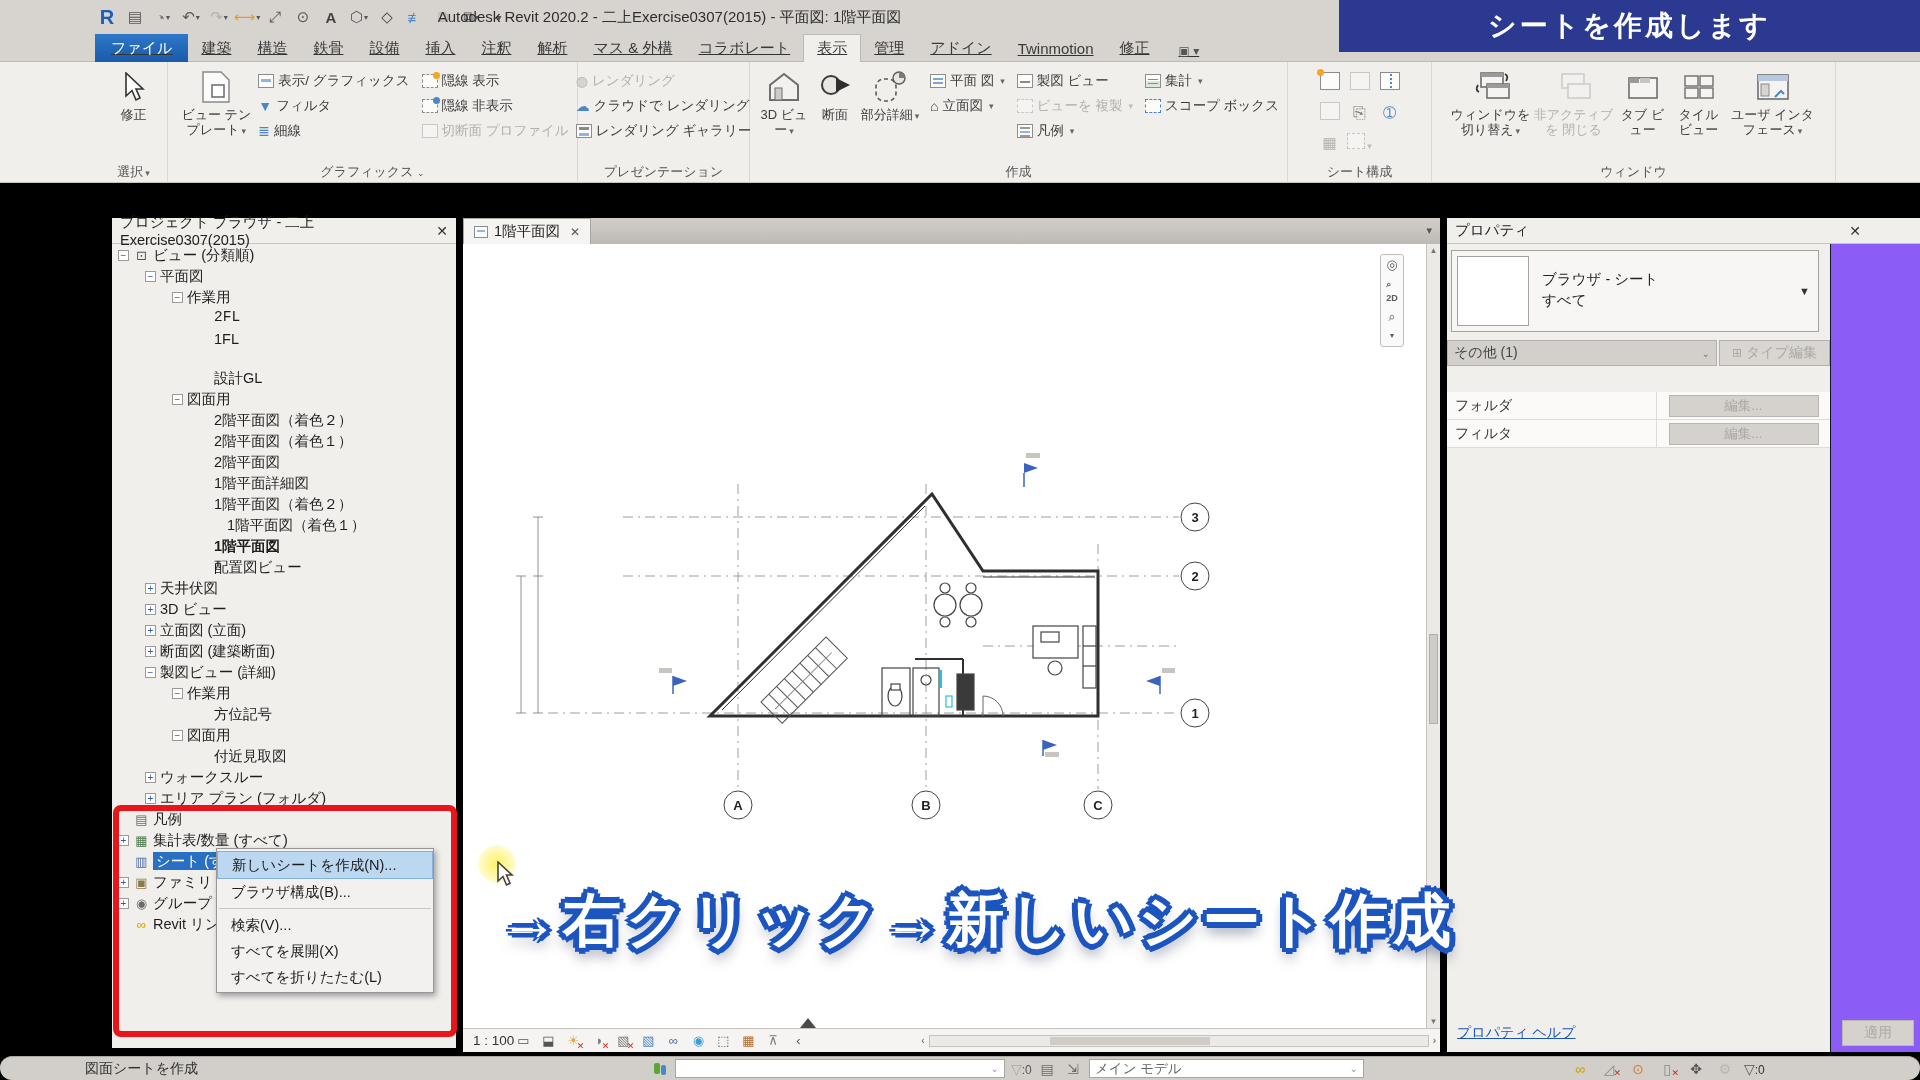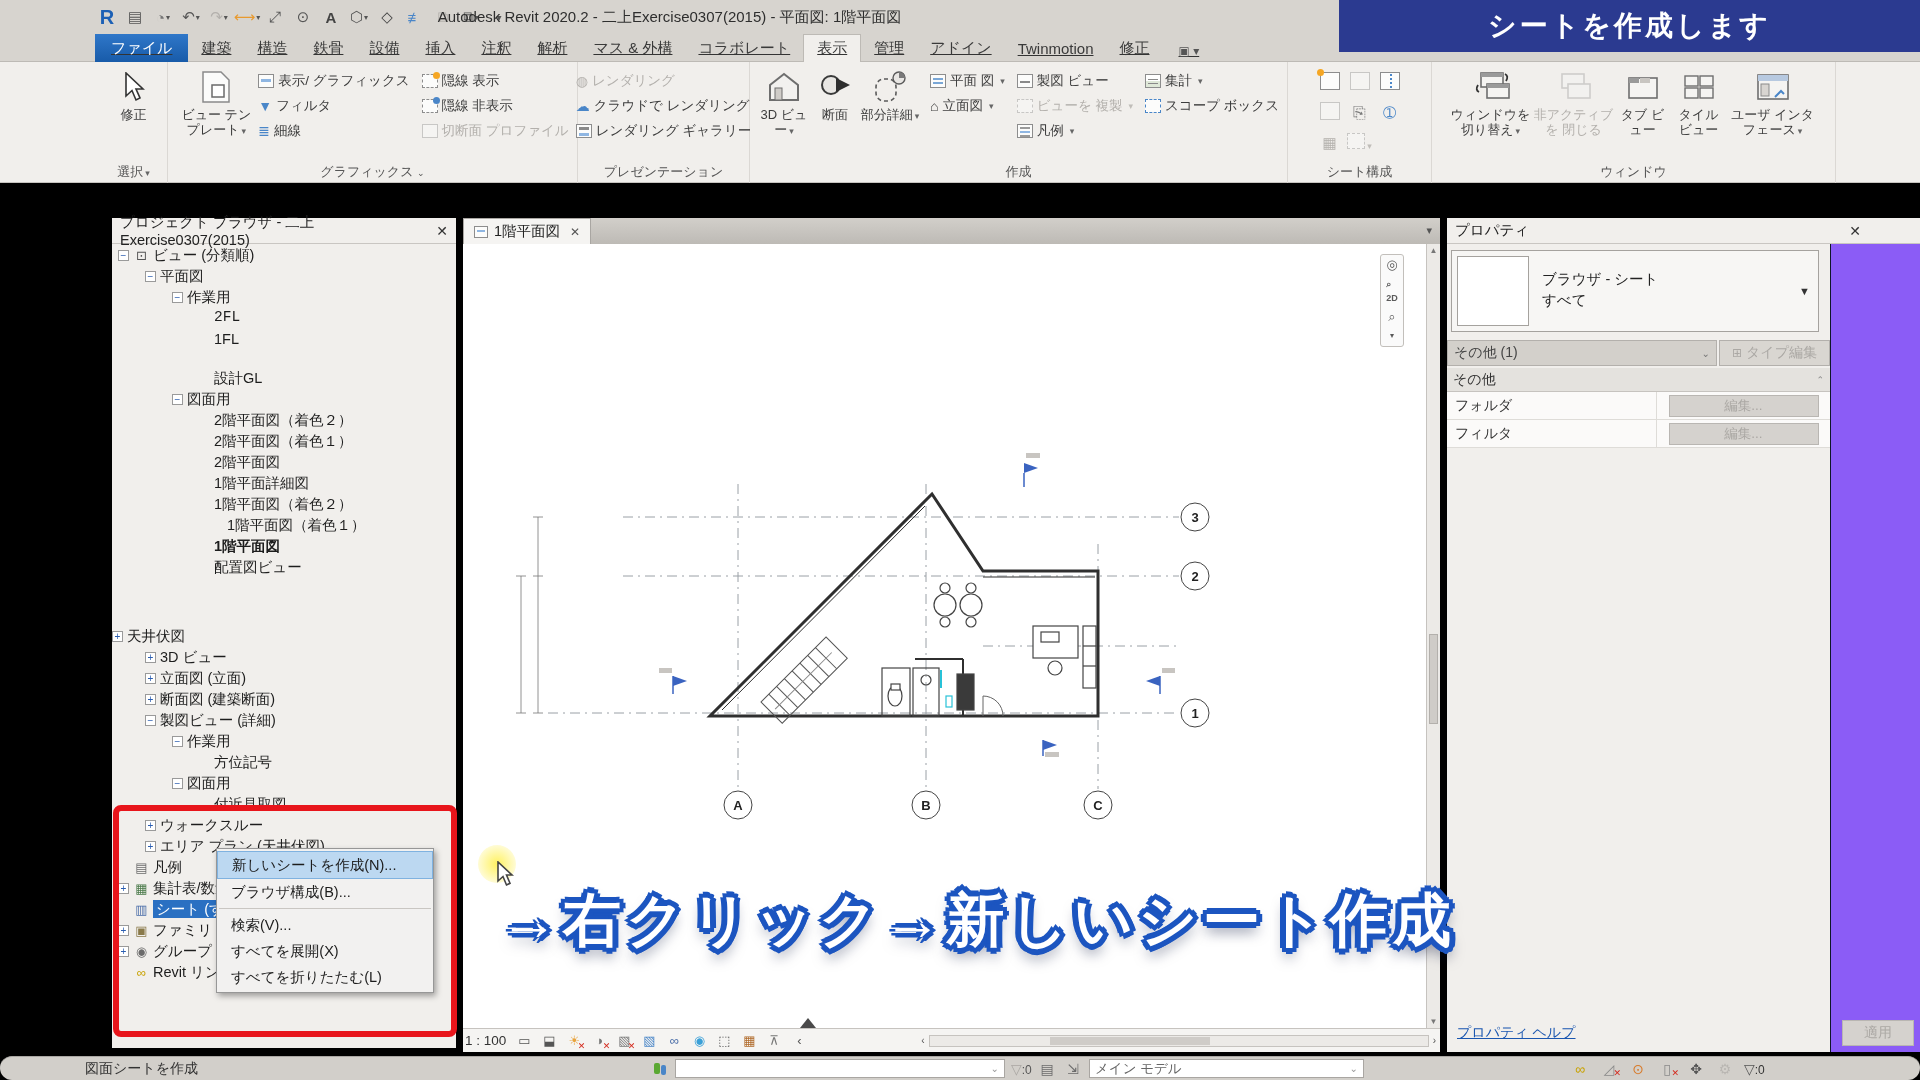--- a/index.html
+++ b/index.html
@@ -73,21 +73,21 @@
   #vtab .x{font-size:12px;color:#555;margin-left:4px;}
   #strip-dd{margin-left:auto;font-size:11px;color:#555;padding:6px 8px;}
   #canvas{position:absolute;left:0;top:26px;width:963px;height:784px;background:#fff;overflow:hidden;}
   #vscroll{position:absolute;right:0;top:26px;width:14px;bottom:24px;background:#eceae7;border-left:1px solid #c6c3bf;}
   #vthumb{position:absolute;left:2px;right:2px;top:390px;height:90px;background:#cfccc8;border:1px solid #b3b0ac;}
   .sarr{position:absolute;left:0;right:0;text-align:center;font-size:8px;color:#777;}
   #navbar{position:absolute;right:22px;top:10px;width:24px;background:rgba(250,250,250,.92);border:1px solid #c2bfbb;
     border-radius:3px;display:flex;flex-direction:column;align-items:center;padding:3px 0;gap:5px;z-index:5;}
   .navic{font-size:13px;color:#5a5a5a;line-height:14px;}
   #viewbar{position:absolute;left:0;bottom:0;height:24px;right:0;background:#f5f4f2;border-top:1px solid #c6c3bf;
-    display:flex;align-items:center;font-size:13.5px;color:#333;padding-left:2px;gap:9px;}
+    display:flex;align-items:center;font-size:13.5px;color:#333;padding-left:10px;}
   .vbic{display:inline-flex;align-items:center;justify-content:center;width:18px;height:18px;font-size:13px;position:relative;color:#555;}
   .redx{position:absolute;right:-2px;bottom:-1px;color:#d42a1e;font-size:9px;font-weight:bold;}
   #hscroll{margin-left:auto;display:flex;align-items:center;height:100%;}
   #htrack{width:500px;height:12px;background:#eceae7;border:1px solid #c6c3bf;position:relative;margin:0 4px;}
   #hthumb{position:absolute;left:120px;width:160px;top:1px;bottom:1px;background:#cfccc8;}
   
   #props{left:1447px;top:35px;width:473px;height:834px;}
   #props .content{position:absolute;left:0;top:26px;width:383px;bottom:0;}
   #pstrip{position:absolute;left:383px;top:26px;right:0;bottom:0;background:#8b5cf6;border-left:1px solid #0f172a;}
   #typesel{position:absolute;left:4px;top:6px;width:368px;height:82px;background:#f7f6f4;border:1px solid #a5a29e;}
@@ -436,31 +436,31 @@
           <div class="trow" style="padding-left: 87px; margin-top: 18px;"><span style="display: inline-block; width: 15px;"></span><span class="tlabel">設計GL</span></div>
           <div class="trow" style="padding-left: 60px;"><span class="ebox">−</span><span class="tlabel">図面用</span></div>
           <div class="trow" style="padding-left: 87px;"><span style="display: inline-block; width: 15px;"></span><span class="tlabel">2階平面図（着色２）</span></div>
           <div class="trow" style="padding-left: 87px;"><span style="display: inline-block; width: 15px;"></span><span class="tlabel">2階平面図（着色１）</span></div>
           <div class="trow" style="padding-left: 87px;"><span style="display: inline-block; width: 15px;"></span><span class="tlabel">2階平面図</span></div>
           <div class="trow" style="padding-left: 87px;"><span style="display: inline-block; width: 15px;"></span><span class="tlabel">1階平面詳細図</span></div>
           <div class="trow" style="padding-left: 87px;"><span style="display: inline-block; width: 15px;"></span><span class="tlabel">1階平面図（着色２）</span></div>
           <div class="trow" style="padding-left: 100px;"><span style="display: inline-block; width: 15px;"></span><span class="tlabel">1階平面図（着色１）</span></div>
           <div class="trow" style="padding-left: 87px;"><span style="display: inline-block; width: 15px;"></span><span class="tlabel bold">1階平面図</span></div>
           <div class="trow" style="padding-left: 87px;"><span style="display: inline-block; width: 15px;"></span><span class="tlabel">配置図ビュー</span></div>
-          <div class="trow" style=" margin-top: 48px;"><span class="ebox">+</span><span class="tlabel">天井伏図</span></div>
+          <div class="trow" style="padding-left: 33px;"><span class="ebox">+</span><span class="tlabel">天井伏図</span></div>
           <div class="trow" style="padding-left: 33px;"><span class="ebox">+</span><span class="tlabel">3D ビュー</span></div>
           <div class="trow" style="padding-left: 33px;"><span class="ebox">+</span><span class="tlabel">立面図 (立面)</span></div>
           <div class="trow" style="padding-left: 33px;"><span class="ebox">+</span><span class="tlabel">断面図 (建築断面)</span></div>
           <div class="trow" style="padding-left: 33px;"><span class="ebox">−</span><span class="tlabel">製図ビュー (詳細)</span></div>
           <div class="trow" style="padding-left: 60px;"><span class="ebox">−</span><span class="tlabel">作業用</span></div>
           <div class="trow" style="padding-left: 87px;"><span style="display: inline-block; width: 15px;"></span><span class="tlabel">方位記号</span></div>
           <div class="trow" style="padding-left: 60px;"><span class="ebox">−</span><span class="tlabel">図面用</span></div>
           <div class="trow" style="padding-left: 87px;"><span style="display: inline-block; width: 15px;"></span><span class="tlabel">付近見取図</span></div>
           <div class="trow" style="padding-left: 33px;"><span class="ebox">+</span><span class="tlabel">ウォークスルー</span></div>
-          <div class="trow" style="padding-left: 33px;"><span class="ebox">+</span><span class="tlabel">エリア プラン (天井伏図)</span></div>
+          <div class="trow" style="padding-left: 33px;"><span class="ebox">+</span><span class="tlabel">エリア プラン (フォルダ)</span></div>
           <div class="trow" style="padding-left: 6px;"><span style="display: inline-block; width: 15px;"></span><span class="ticon" style="color: rgb(107, 107, 107);">▤</span><span class="tlabel">凡例</span></div>
           <div class="trow" style="padding-left: 6px;"><span class="ebox">+</span><span class="ticon" style="color: rgb(74, 122, 74);">▦</span><span class="tlabel">集計表/数量 (すべて)</span></div>
           <div class="trow" style="padding-left: 6px;"><span style="display: inline-block; width: 15px;"></span><span class="ticon" style="color: rgb(74, 109, 168);">▥</span><span class="tlabel sel">シート (すべて)</span></div>
           <div class="trow" style="padding-left: 6px;"><span class="ebox">+</span><span class="ticon" style="color: rgb(138, 122, 74);">▣</span><span class="tlabel">ファミリ</span></div>
           <div class="trow" style="padding-left: 6px;"><span class="ebox">+</span><span class="ticon" style="color: rgb(107, 107, 107);">◉</span><span class="tlabel">グループ</span></div>
           <div class="trow" style="padding-left: 6px;"><span style="display: inline-block; width: 15px;"></span><span class="ticon" style="color: rgb(200, 162, 0);">∞</span><span class="tlabel">Revit リンク</span></div>
         </div>
     </div>
 
     <div id="red-rect"></div>
@@ -662,24 +662,20 @@
           <span id="tsel-dd">▼</span>
         </div>
         <div id="pcombo">
           <span>その他 (1)</span>
             <span class="cd">⌄</span>
         </div>
         <div id="typeedit">
           <span style="font-size:12px;">⊞</span>
           <span>タイプ編集</span>
         </div>
-        <div id="psection">
-          <span>その他</span>
-            <span class="car">⌃</span>
-        </div>
         <div id="prows">
             <div class="prow">
               <div class="pname">フォルダ</div>
               <div class="pval">
                 <div class="pbtn">編集...</div>
               </div>
             </div>
             <div class="prow">
               <div class="pname">フィルタ</div>
               <div class="pval">

